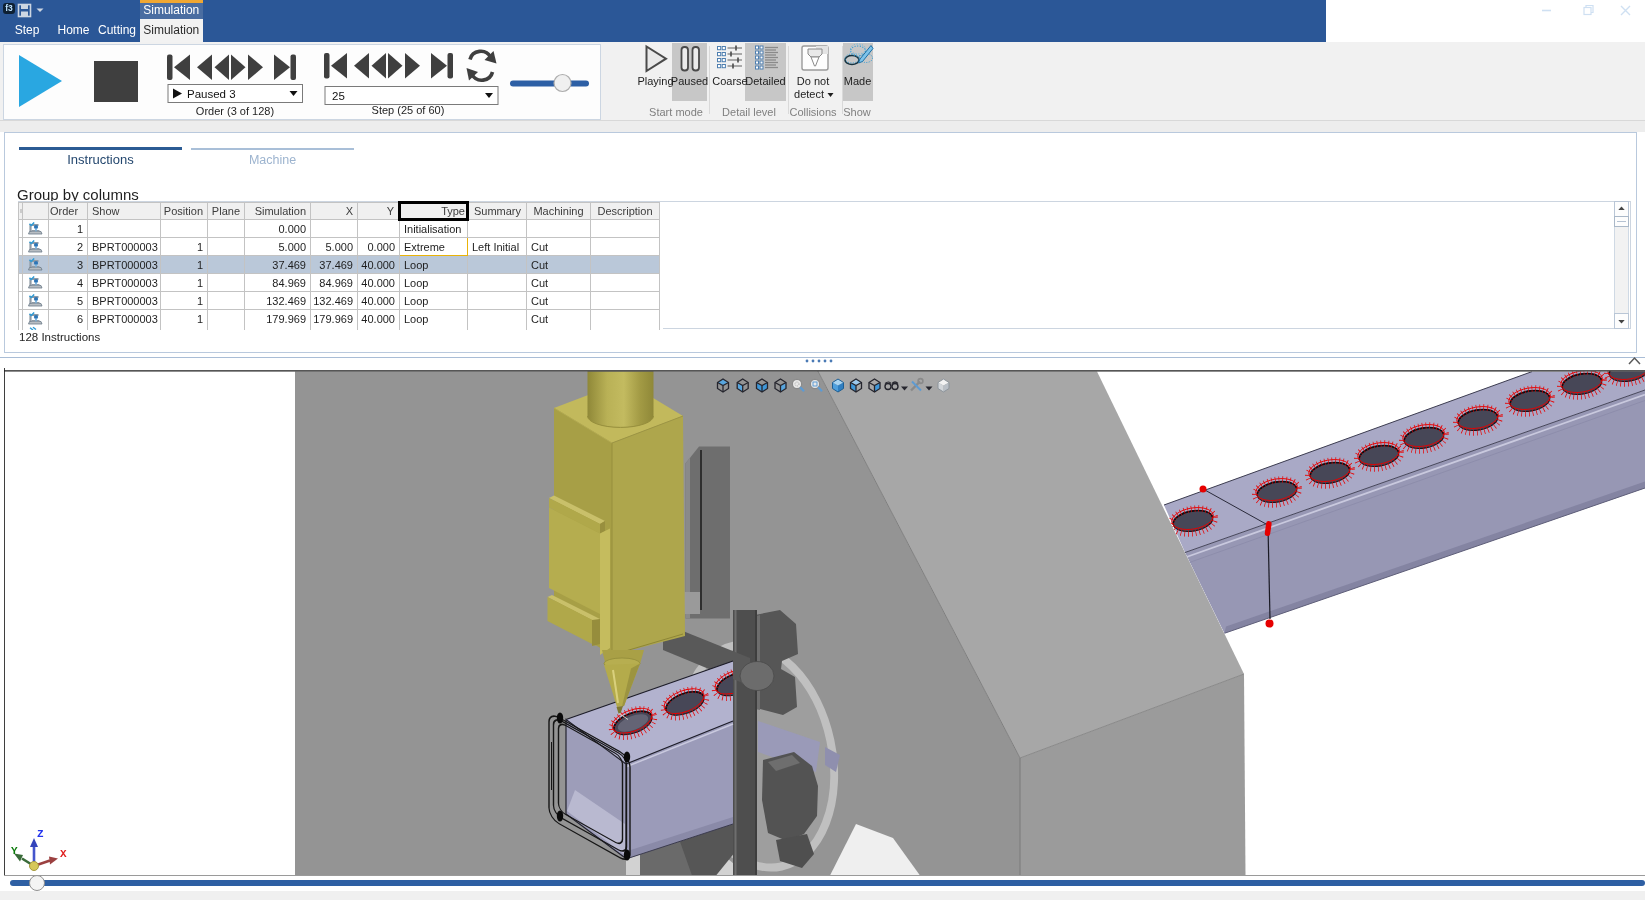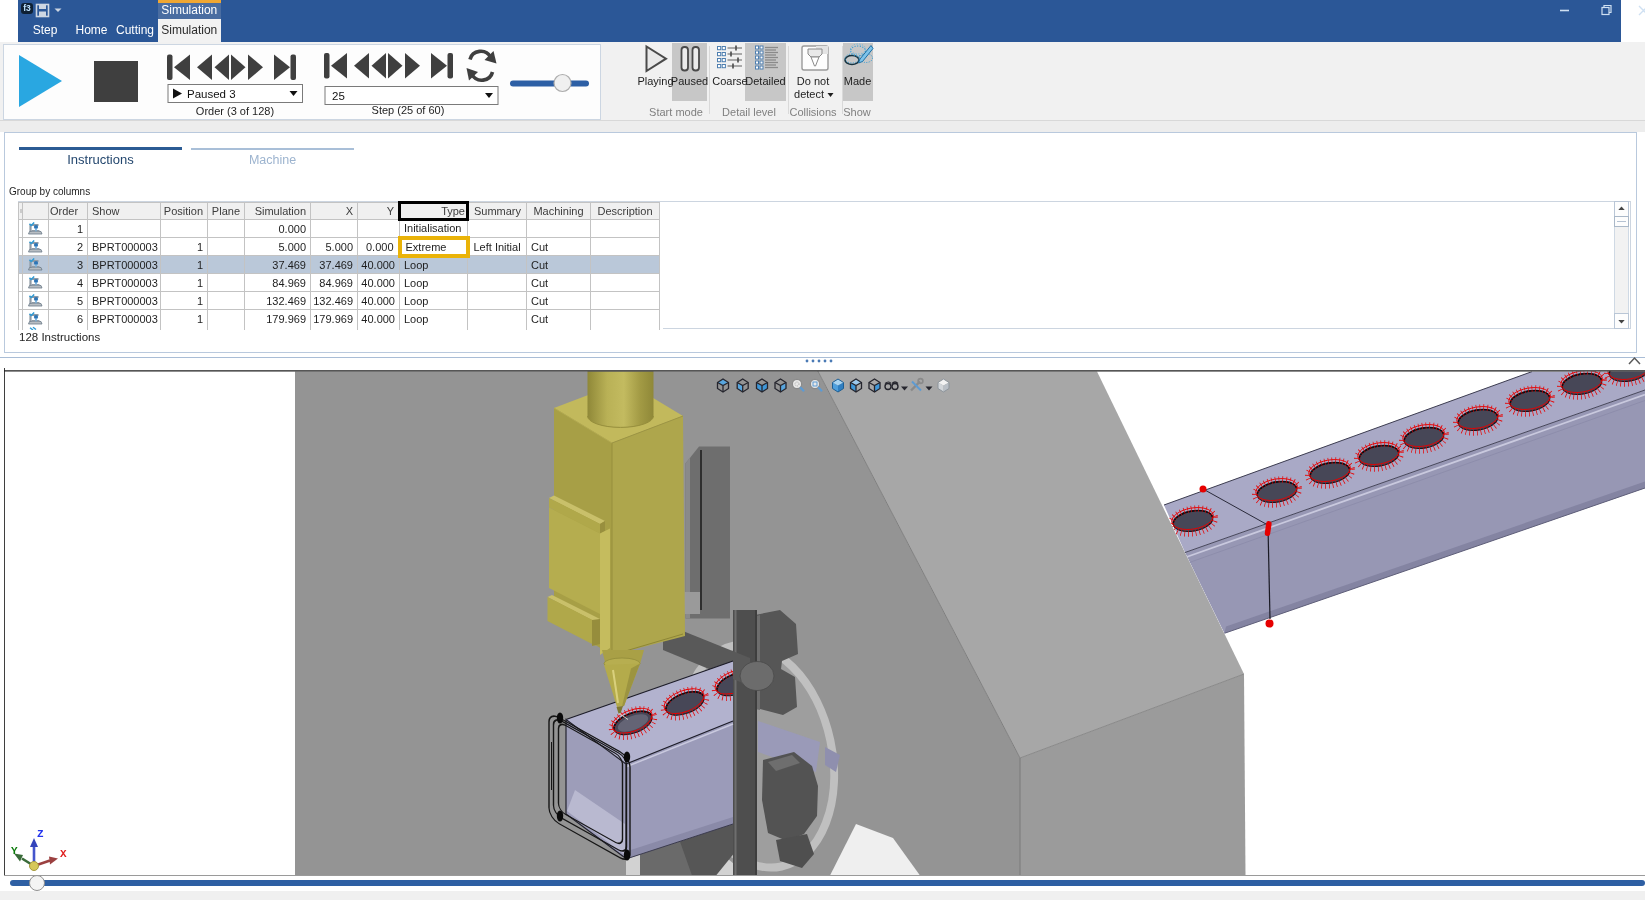--- a/index.html
+++ b/index.html
@@ -2,21 +2,21 @@
 <html><head>
 <meta charset="utf-8">
 <style>
   html,body{margin:0;padding:0;}
   body{width:1645px;height:900px;overflow:hidden;font-family:"Liberation Sans",sans-serif;background:#fff;position:relative;}
   .abs{position:absolute;}
 </style>
 </head>
 <body>
 
-<div class="abs" style="left:0;top:0;width:1603px;height:42px;background:#2b5797;margin-left:18px;">
+<div class="abs" style="left:0;top:0;width:1326px;height:42px;background:#2b5797;">
 
   <div class="abs" style="left:3px;top:3px;width:12px;height:11px;background:#0e2033;border-radius:3px;color:#bfe3ff;font-size:8.5px;font-weight:bold;text-align:center;line-height:11px;">f3</div>
 
   <svg class="abs" style="left:17px;top:3px;" width="15" height="15" viewBox="0 0 15 15">
     <rect x="1.5" y="1.5" width="12" height="12" fill="none" stroke="#cdd6e2" stroke-width="1.6"></rect>
     <rect x="4" y="1.5" width="7" height="4.5" fill="#cdd6e2"></rect>
     <rect x="4" y="8.5" width="7" height="5" fill="#cdd6e2"></rect>
   </svg>
 
   <svg class="abs" style="left:35px;top:5px;" width="10" height="8" viewBox="0 0 10 8">
@@ -194,21 +194,21 @@
 </div>
 
 <div class="abs" style="left:0;top:121px;width:1645px;height:11px;background:#ededed;"></div>
 
 <div class="abs" style="left:4px;top:132px;width:1633px;height:221px;background:#ffffff;border:1px solid #b9c9dd;box-sizing:border-box;">
 
   <div class="abs" style="left:14px;top:14px;width:163px;height:3px;background:#2b5b94;"></div>
   <div class="abs" style="left:14px;top:17px;width:163px;height:22px;color:#24476e;font-size:13px;text-align:center;line-height:20px;">Instructions</div>
   <div class="abs" style="left:186px;top:15px;width:163px;height:2px;background:#a9bfd8;"></div>
   <div class="abs" style="left:186px;top:17px;width:163px;height:22px;color:#9db4cf;font-size:12.5px;text-align:center;line-height:20px;">Machine</div>
-  <div class="abs" style="left:4px;top:53px;font-size:10px;color:#1e1e1e;">Group by columns</div>
+  <div class="abs" style="left:12px;top:53px;font-size:15px;color:#1e1e1e;">Group by columns</div>
 
   <div class="abs" style="left:13px;top:68px;width:1613px;height:128px;border:1px solid #ccd5e0;box-sizing:border-box;"></div>
   <svg class="abs" style="left:0;top:0;width:0;height:0;">
       <defs>
     <g id="mico">
       <path d="M2.5 9.5 L2.5 3 L10.5 3" fill="none" stroke="#8f9aa5" stroke-width="2.2"></path>
       <polygon points="1.5,9.5 13,9.5 14,12 0.5,12" fill="#b8bdc2" stroke="#6a7a88" stroke-width="0.8"></polygon>
       <rect x="3.5" y="8" width="8" height="2" fill="#8f9aa5"></rect>
       <circle cx="8" cy="5" r="2.1" fill="#2e75b6"></circle>
       <polygon points="6.8,6.5 9.2,6.5 8.4,9.5 7.6,9.5" fill="#7ab4e0"></polygon>
@@ -271,21 +271,21 @@
         <td style="border:1px solid #c3c3c3;padding:0;text-align:center;"><svg width="15" height="13" viewBox="0 0 15 13" style="vertical-align:middle">
                 <use href="#mico"></use>
               </svg></td>
         <td style="border:1px solid #c3c3c3;text-align:right;padding-right:4px;">2</td>
         <td style="border:1px solid #c3c3c3;padding-left:4px;">BPRT000003</td>
         <td style="border:1px solid #c3c3c3;text-align:right;padding-right:4px;">1</td>
         <td style="border:1px solid #c3c3c3;"></td>
         <td style="border:1px solid #c3c3c3;text-align:right;padding-right:4px;">5.000</td>
         <td style="border:1px solid #c3c3c3;text-align:right;padding-right:4px;">5.000</td>
         <td style="border:1px solid #c3c3c3;text-align:right;padding-right:4px;">0.000</td>
-        <td style="border:4px solid #eab308;padding-left:4px;">Extreme</td>
+        <td style="border:1px solid #eab308;padding-left:4px;">Extreme</td>
         <td style="border:1px solid #c3c3c3;padding-left:4px;">Left Initial</td>
         <td style="border:1px solid #c3c3c3;padding-left:4px;">Cut</td>
         <td style="border:1px solid #c3c3c3;"></td>
       </tr>
       <tr style="height:18px;background:#bac8d9;">
         <td style="border:1px solid #c3c3c3;"></td>
         <td style="border:1px solid #c3c3c3;padding:0;text-align:center;"><svg width="15" height="13" viewBox="0 0 15 13" style="vertical-align:middle">
                 <use href="#mico"></use>
               </svg></td>
         <td style="border:1px solid #c3c3c3;text-align:right;padding-right:4px;">3</td>

